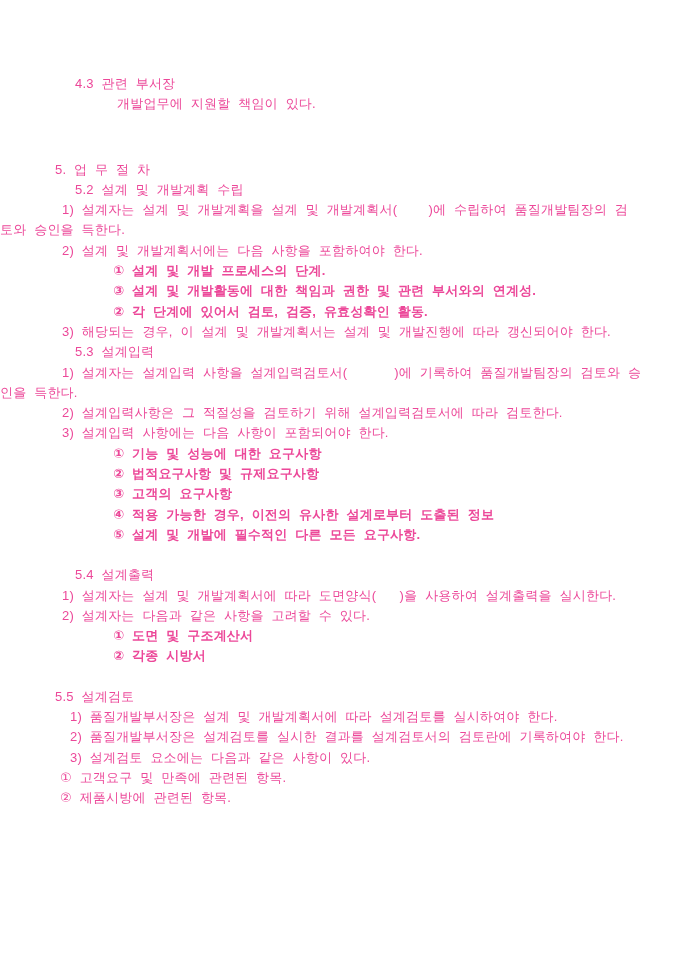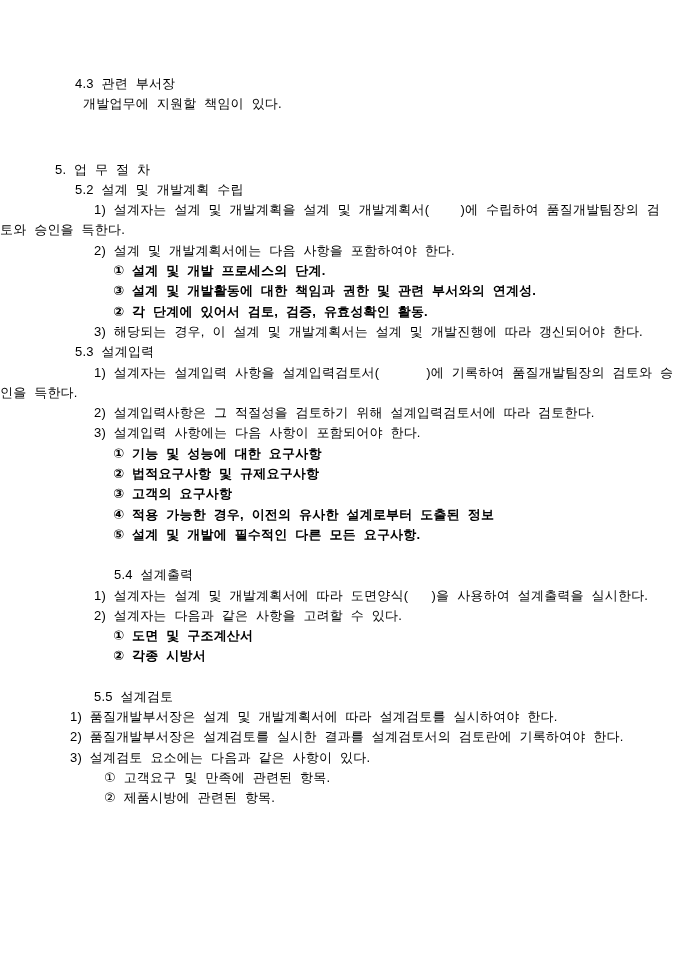--- a/index.html
+++ b/index.html
@@ -2,45 +2,45 @@
 <html lang="ko"><head>
 <meta charset="utf-8">
 <style>
   html, body { margin: 0; padding: 0; background: #ffffff; }
   .page {
     position: relative;
     width: 680px;
     height: 962px;
     box-sizing: border-box;
     background: #ffffff;
-    color: #000000;
+    color: #ec4899;
     font-family: "Liberation Sans", "DejaVu Sans", sans-serif;
     font-size: 13px;
     padding-top: 74px;
     overflow: hidden;
   }
   .line {
     white-space: pre;
     line-height: 20.3px;
     height: 20.3px;
     letter-spacing: 0.2px;
     word-spacing: 4px;
   }
   
   .i0  { padding-left: 55px; margin-top: 17px;  }  
   .i1  { padding-left: 75px;  }  
-  .i1c { padding-left: 83px;  }  
-  .i2  { padding-left: 94px;  }  
+  .i1c { padding-left: 117px;  }  
+  .i2  { padding-left: 62px;  }  
   .i2c { }  
   .i3  { padding-left: 113px; font-weight: bold; }  
   .i2b { padding-left: 70px;  }  
-  .i3b { padding-left: 104px;  }  
+  .i3b { padding-left: 60px;  }  
   
   .gap-lg { margin-top: 45px; }
-  .gap-sm { margin-top: 20px; margin-left: 39px; }
+  .gap-sm { margin-top: 20px; }
 </style>
 </head>
 <body>
 
 <div class="page">
 
   <div>
     <div class="line i1">4.3 관련 부서장</div>
     <div class="line i1c">개발업무에 지원할 책임이 있다.</div>
   </div>

